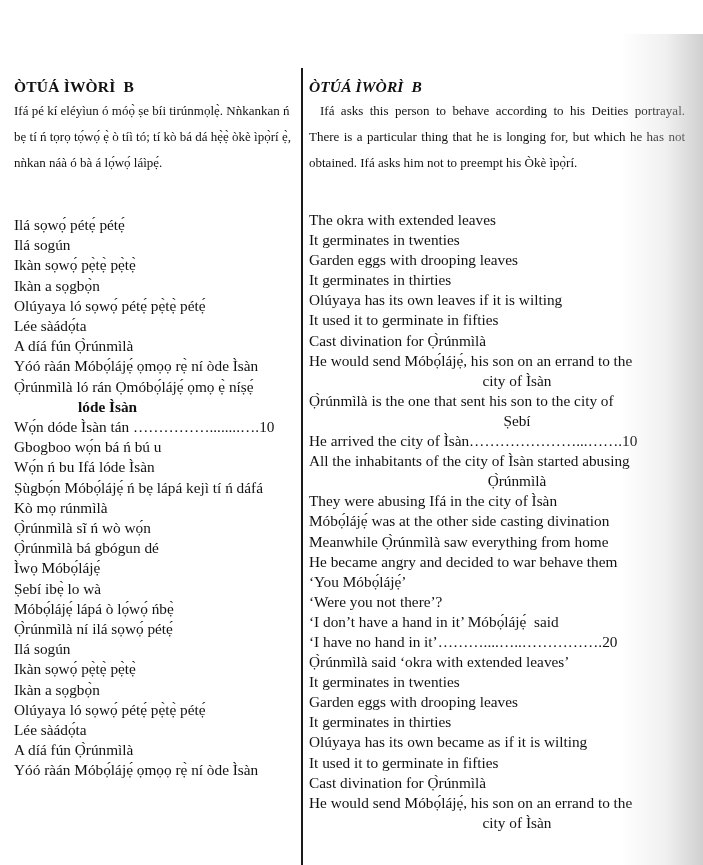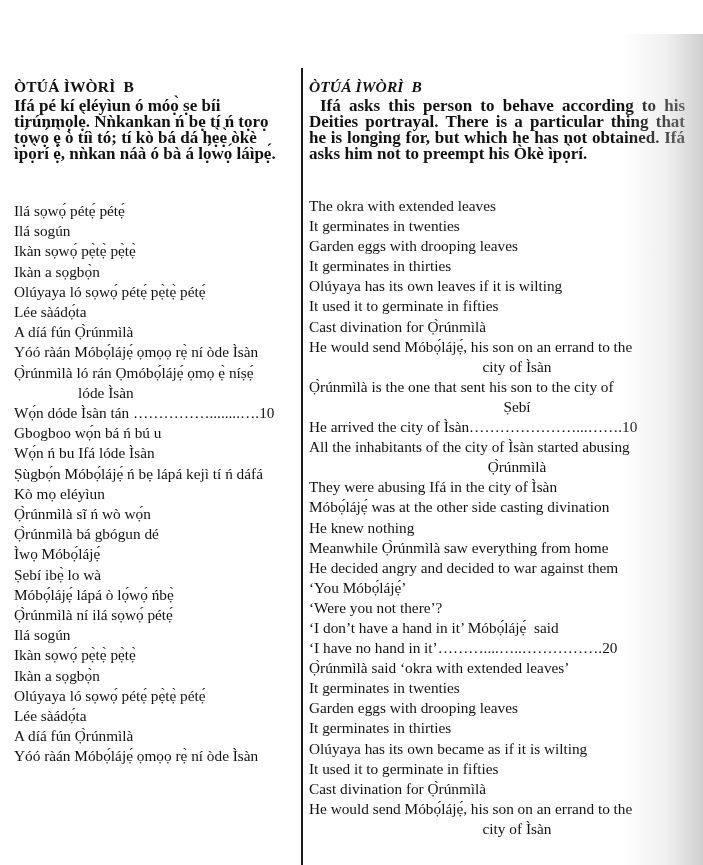--- a/index.html
+++ b/index.html
@@ -80,27 +80,26 @@
     margin: 0 0 1px 0;
     white-space: pre;
   }
   .odu-title.italic {
     font-style: italic;
     font-weight: bold;
     letter-spacing: 0.1px;
   }
 
   .intro {
-    font-size: 17px;
-    line-height: 16px;
+    font-size: 13px;
+    line-height: 26px;
     margin: 0;
     text-align: justify;
     text-justify: inter-word;
     hyphens: none;
-    font-weight: bold;
   }
   .intro.indent-first {
     text-indent: 11px;
   }
   .col-left .intro {
     text-align: left;
   }
 
   .verse {
     margin: 0;
@@ -123,20 +122,21 @@
     text-align: justify;
     text-justify: inter-word;
   }
   .vline.cont {
     text-align: center;
     padding-left: 40px;
   }
   .col-left .vline.cont {
     text-align: left;
     padding-left: 64px;
+    font-weight: bold;
   }
   .vline.lead {
     white-space: pre;
   }
 </style>
 </head>
 <body>
 
 <div class="page">
 
@@ -153,21 +153,21 @@
         <p class="vline">Olúyaya ló sọwọ́ pétẹ́ pẹ̀tẹ̀ pétẹ́</p>
         <p class="vline">Lée sàádọ́ta</p>
         <p class="vline">A díá fún Ọ̀rúnmìlà</p>
         <p class="vline">Yóó ràán Móbọ́lájẹ́ ọmọọ rẹ̀ ní òde Ìsàn</p>
         <p class="vline">Ọ̀rúnmìlà ló rán Ọmóbọ́lájẹ́ ọmọ ẹ̀ níṣẹ́</p>
         <p class="vline cont">lóde Ìsàn</p>
         <p class="vline lead">Wọ́n dóde Ìsàn tán ……………........….10</p>
         <p class="vline">Gbogboo wọ́n bá ń bú u</p>
         <p class="vline">Wọ́n ń bu Ifá lóde Ìsàn</p>
         <p class="vline">Ṣùgbọ́n Móbọ́lájẹ́ ń bẹ lápá kejì tí ń dáfá</p>
-        <p class="vline">Kò mọ eléyìun</p>
+        <p class="vline">Kò mọ rúnmìlà</p>
         <p class="vline">Ọ̀rúnmìlà sĩ ń wò wọ́n</p>
         <p class="vline">Ọ̀rúnmìlà bá gbógun dé</p>
         <p class="vline">Ìwọ Móbọ́lájẹ́</p>
         <p class="vline">Ṣebí ibẹ̀ lo wà</p>
         <p class="vline">Móbọ́lájẹ́ lápá ò lọ́wọ́ ńbẹ̀</p>
         <p class="vline">Ọ̀rúnmìlà ní ilá sọwọ́ pétẹ́</p>
         <p class="vline">Ilá sogún</p>
         <p class="vline">Ikàn sọwọ́ pẹ̀tẹ̀ pẹ̀tẹ̀</p>
         <p class="vline">Ikàn a sọgbọ̀n</p>
         <p class="vline">Olúyaya ló sọwọ́ pétẹ́ pẹ̀tẹ̀ pétẹ́</p>
@@ -190,23 +190,22 @@
         <p class="vline">Cast divination for Ọ̀rúnmìlà</p>
         <p class="vline justified">He would send Móbọ́lájẹ́, his son on an errand to the</p>
         <p class="vline cont">city of Ìsàn</p>
         <p class="vline">Ọ̀rúnmìlà is the one that sent his son to the city of</p>
         <p class="vline cont">Ṣebí</p>
         <p class="vline lead">He arrived the city of Ìsàn…………………...…….10</p>
         <p class="vline justified">All the inhabitants of the city of Ìsàn started abusing</p>
         <p class="vline cont">Ọ̀rúnmìlà</p>
         <p class="vline">They were abusing Ifá in the city of Ìsàn</p>
         <p class="vline">Móbọ́lájẹ́ was at the other side casting divination</p>
-        <p class="vline">He knew nothing</p>
         <p class="vline">Meanwhile Ọ̀rúnmìlà saw everything from home</p>
-        <p class="vline">He decided angry and decided to war against them</p>
+        <p class="vline">He became angry and decided to war behave them</p>
         <p class="vline">‘You Móbọ́lájẹ́’</p>
         <p class="vline">‘Were you not there’?</p>
         <p class="vline">‘I don’t have a hand in it’ Móbọ́lájẹ́  said</p>
         <p class="vline lead">‘I have no hand in it’………....…..…………….20</p>
         <p class="vline">Ọ̀rúnmìlà said ‘okra with extended leaves’</p>
         <p class="vline">It germinates in twenties</p>
         <p class="vline">Garden eggs with drooping leaves</p>
         <p class="vline">It germinates in thirties</p>
         <p class="vline">Olúyaya has its own became as if it is wilting</p>
         <p class="vline">It used it to germinate in fifties</p>

